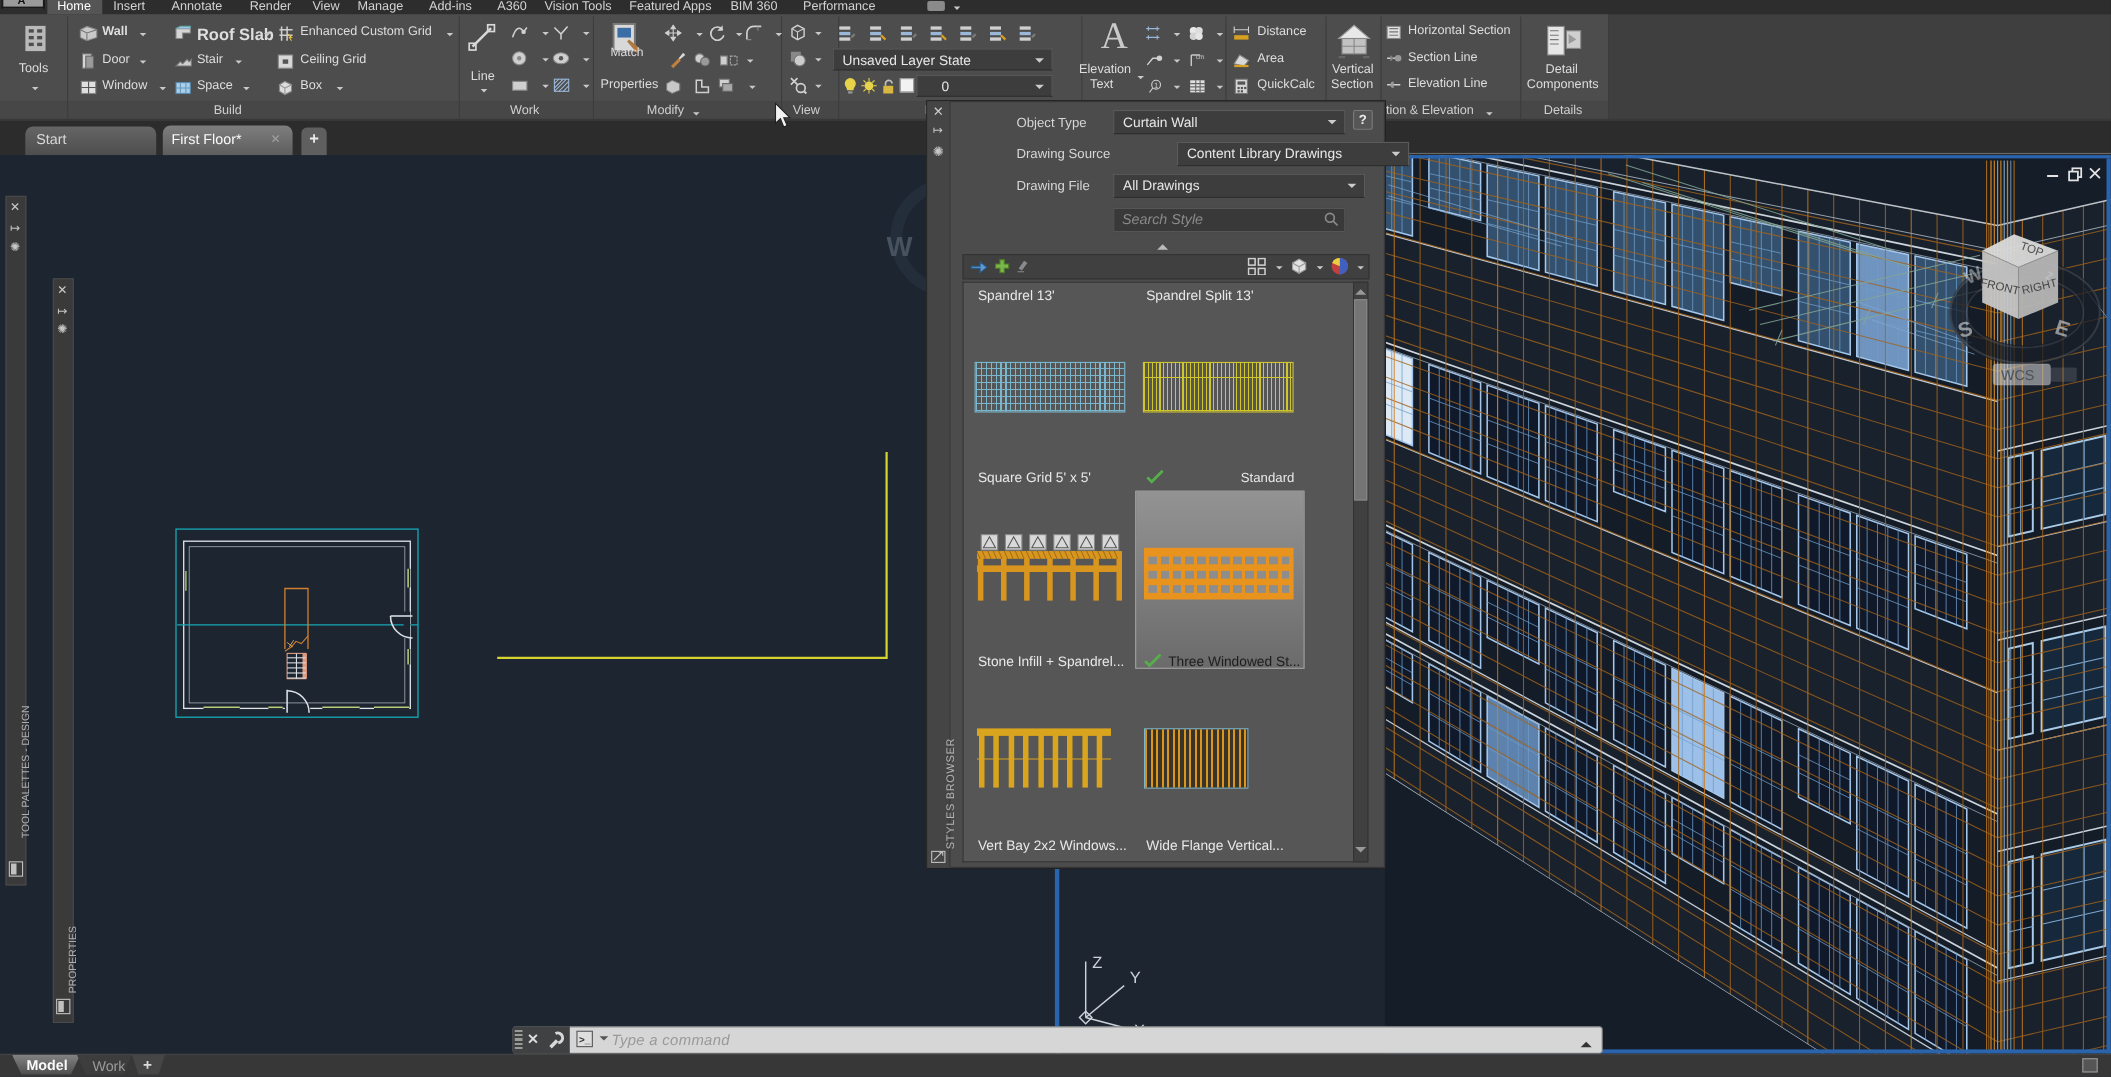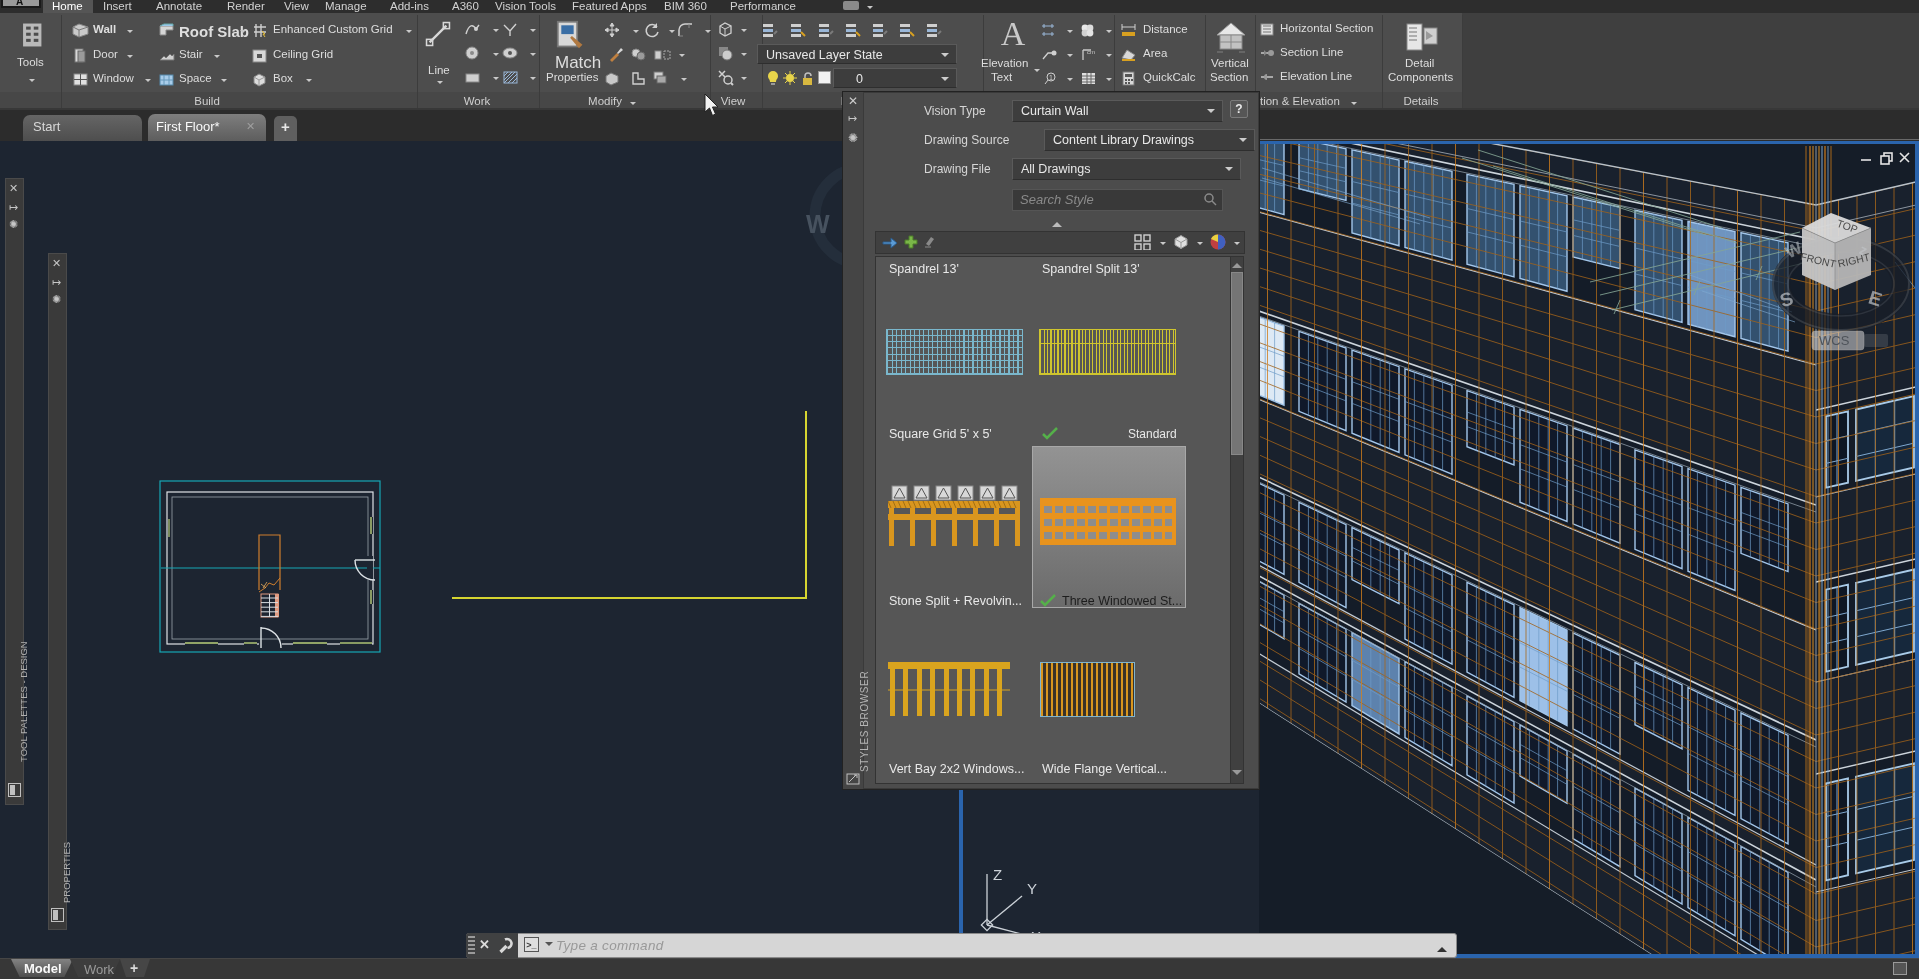--- a/index.html
+++ b/index.html
@@ -149,21 +149,21 @@
 <svg class="abs" style="left:502px;top:69px" width="17" height="17" viewBox="0 0 17 17">
     <rect x="2" y="3" width="13" height="11" fill="none" stroke="#9ab7d8"></rect>
     <path d="M2,7 l4,-4 M2,11 l8,-8 M2,14 l11,-11 M6,14 l9,-9 M10,14 l5,-5" stroke="#9ab7d8"></path>
   </svg>
 <div class="abs caret" style="left:527px;top:74px"></div>
 <svg class="abs" style="left:556px;top:20px" width="30" height="30" viewBox="0 0 17 17">
     <rect x="1" y="1" width="11" height="14" fill="#d8d8d8" stroke="#777"></rect>
     <rect x="3" y="3" width="7" height="5" fill="#3a6ea5"></rect>
     <path d="M9,9 l6,5 l-2,2 l-5,-6" fill="#b07840"></path>
   </svg>
-<div class="abs" style="left:555px;top:53px;color:#dedede;font-size:17px;font-weight:normal;white-space:nowrap">Match</div>
+<div class="abs" style="left:555px;top:42px;color:#dedede;font-size:11px;font-weight:normal;white-space:nowrap">Match</div>
 <div class="abs" style="left:546px;top:71px;color:#dedede;font-size:11.5px;font-weight:normal;white-space:nowrap">Properties</div>
 <svg class="abs" style="left:604px;top:22px" width="17" height="17" viewBox="0 0 17 17">
     <path d="M8,1 v14 M1,8 h14 M8,1 l-2,3 h4 z M8,15 l-2,-3 h4 z M1,8 l3,-2 v4 z M15,8 l-3,-2 v4 z" stroke="#d0d0d0" fill="#d0d0d0"></path>
   </svg>
 <div class="abs caret" style="left:630px;top:27px"></div>
 <svg class="abs" style="left:644px;top:22px" width="17" height="17" viewBox="0 0 17 17">
     <path d="M13,5 A6,6 0 1 0 14,10" stroke="#d0d0d0" fill="none" stroke-width="1.5"></path>
     <path d="M13,1 v5 h-5 z" fill="#d0d0d0"></path>
   </svg>
 <div class="abs caret" style="left:666px;top:27px"></div>
@@ -1154,25 +1154,25 @@
 <div class="abs" style="left:842px;top:91px;width:418px;height:699px;background:#4c4c4c;border:1px solid #222;box-shadow:0 0 0 1px #3a3a3a inset;z-index:20"></div>
 <div class="abs" style="left:843px;top:92px;width:21px;height:697px;background:#454545;border-right:1px solid #3a3a3a;z-index:21"></div>
 <div class="abs" style="left:848px;top:94px;color:#ccc;font-size:12px;z-index:22">✕</div>
 <div class="abs" style="left:848px;top:112px;color:#c6c6c6;font-size:11px;z-index:22">↦</div>
 <div class="abs" style="left:848px;top:131px;color:#c6c6c6;font-size:12px;z-index:22">✺</div>
 <div class="abs" style="left:859px;top:772px;color:#b5b5b5;font-size:10px;letter-spacing:0.6px;white-space:nowrap;transform:rotate(-90deg);transform-origin:0 0;z-index:22">STYLES BROWSER</div>
 <svg class="abs" style="left:846px;top:771px;z-index:22" width="15" height="15">
     <rect x="1" y="3" width="12" height="10" fill="none" stroke="#c0c0c0"></rect>
     <path d="M3,11 l7,-7 M8,4 h3 v3" stroke="#c0c0c0" fill="none"></path>
   </svg>
-<div class="abs" style="left:924px;top:104px;color:#d6d6d6;font-size:12px;z-index:22;white-space:nowrap">Vision Type</div>
+<div class="abs" style="left:924px;top:104px;color:#d6d6d6;font-size:12px;z-index:22;white-space:nowrap">Object Type</div>
 <div class="abs" style="left:924px;top:133px;color:#d6d6d6;font-size:12px;z-index:22;white-space:nowrap">Drawing Source</div>
 <div class="abs" style="left:924px;top:162px;color:#d6d6d6;font-size:12px;z-index:22;white-space:nowrap">Drawing File</div>
 <div class="dd" style="left:1012px;top:100px;width:211px;height:22px;line-height:21px;z-index:22">Curtain Wall</div>
-<div class="dd" style="left:1044px;top:129px;width:211px;height:22px;line-height:21px;z-index:22">Content Library Drawings</div>
+<div class="dd" style="left:1070px;top:129px;width:211px;height:22px;line-height:21px;z-index:22">Content Library Drawings</div>
 <div class="dd" style="left:1012px;top:158px;width:229px;height:22px;line-height:21px;z-index:22">All Drawings</div>
 <div class="abs" style="left:1230px;top:100px;width:18px;height:18px;background:#565656;border:1px solid #7a7a7a;border-radius:2px;color:#ececec;font-size:12px;font-weight:bold;text-align:center;line-height:16px;z-index:22">?</div>
 <div class="abs" style="left:1012px;top:189px;width:211px;height:22px;background:#393939;border:1px solid #555;z-index:22"></div>
 <div class="abs" style="left:1020px;top:192px;color:#8a8a8a;font-size:13px;font-style:italic;z-index:23">Search Style</div>
 <svg class="abs" style="left:1203px;top:192px;z-index:23" width="15" height="15">
     <circle cx="6" cy="6" r="4" stroke="#8a8a8a" fill="none" stroke-width="1.5"></circle>
     <path d="M9,9 l4,4" stroke="#8a8a8a" stroke-width="1.5"></path>
   </svg>
 <div class="abs" style="left:1052px;top:217px;width:0;height:0;border:5px solid transparent;border-bottom-color:#bbb;z-index:22"></div>
 <div class="abs" style="left:875px;top:231px;width:370px;height:23px;background:#404040;border:1px solid #333;z-index:22"></div>
@@ -1275,21 +1275,21 @@
         <line x1="95" y1="17" x2="98" y2="24"></line>
         <line x1="100" y1="17" x2="103" y2="24"></line>
         <line x1="105" y1="17" x2="108" y2="24"></line>
         <line x1="110" y1="17" x2="113" y2="24"></line>
         <line x1="115" y1="17" x2="118" y2="24"></line>
         <line x1="120" y1="17" x2="123" y2="24"></line>
         <line x1="125" y1="17" x2="128" y2="24"></line>
       </g>
     </g>
   </svg>
-<div class="abs" style="left:889px;top:594px;color:#e8e8e8;font-size:12.5px;z-index:23;white-space:nowrap">Stone Split + Revolvin...</div>
+<div class="abs" style="left:889px;top:594px;color:#e8e8e8;font-size:12.5px;z-index:23;white-space:nowrap">Stone Infill + Spandrel...</div>
 <svg class="abs" style="left:888px;top:662px;z-index:23" width="122" height="55" viewBox="0 0 122 55">
     <rect x="0" y="0" width="122" height="7" fill="#d9a41e"></rect>
     <rect x="2" y="4" width="5" height="50" fill="#d9a41e"></rect>
     <rect x="15" y="4" width="5" height="50" fill="#d9a41e"></rect>
     <rect x="29" y="4" width="5" height="50" fill="#d9a41e"></rect>
     <rect x="42" y="4" width="5" height="50" fill="#d9a41e"></rect>
     <rect x="56" y="4" width="5" height="50" fill="#d9a41e"></rect>
     <rect x="69" y="4" width="5" height="50" fill="#d9a41e"></rect>
     <rect x="82" y="4" width="5" height="50" fill="#d9a41e"></rect>
     <rect x="96" y="4" width="5" height="50" fill="#d9a41e"></rect>

